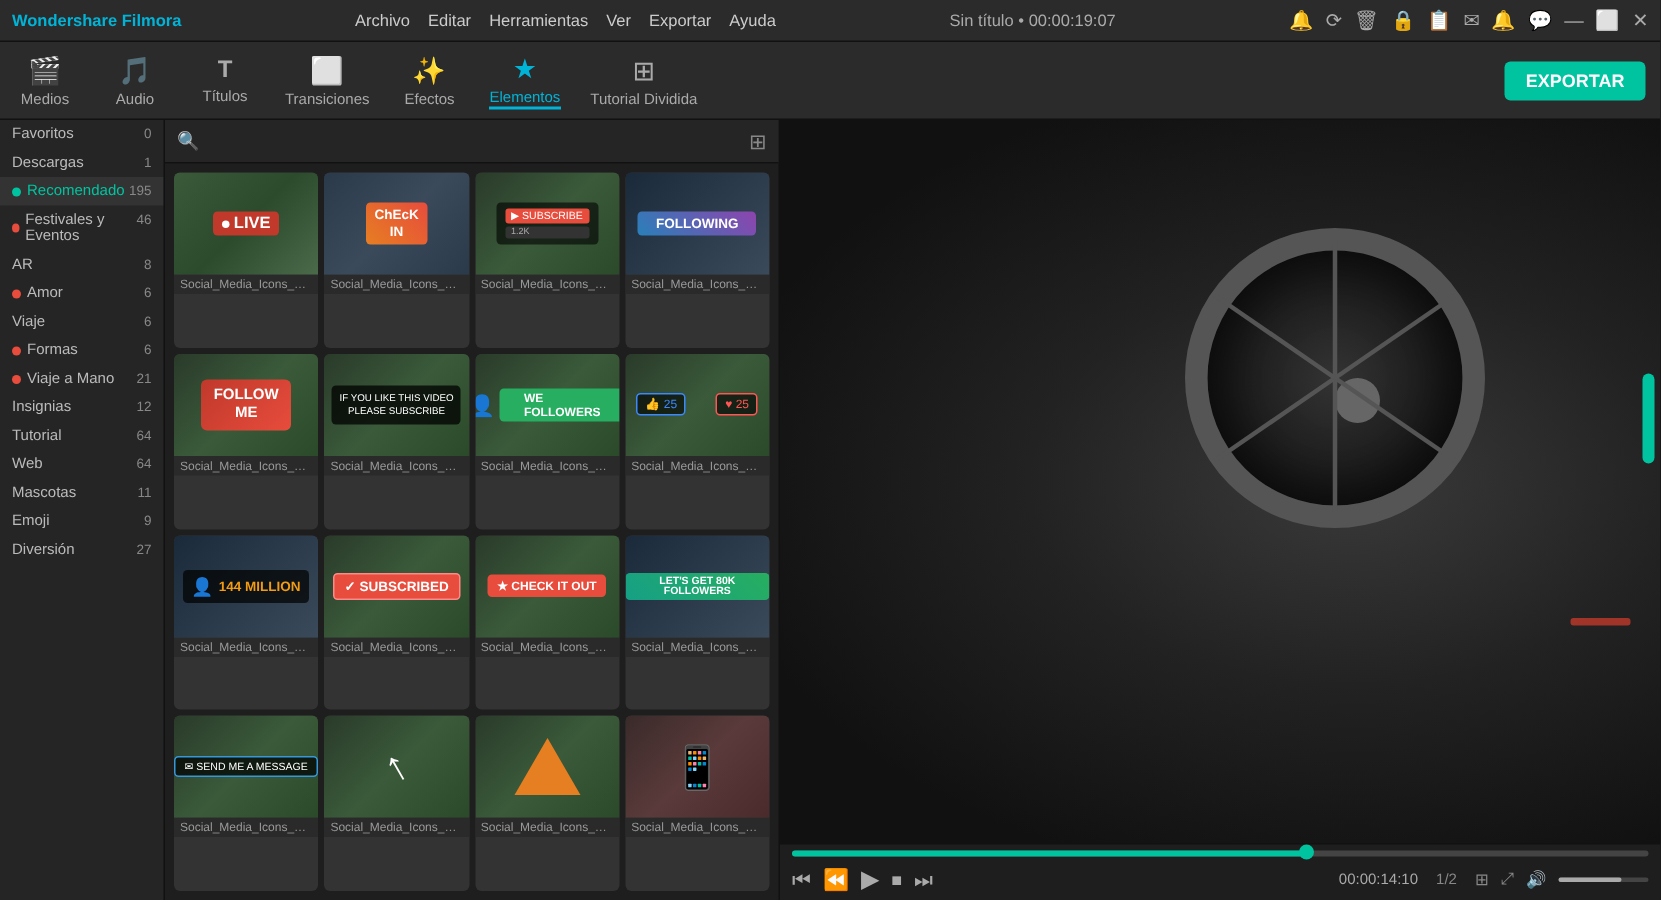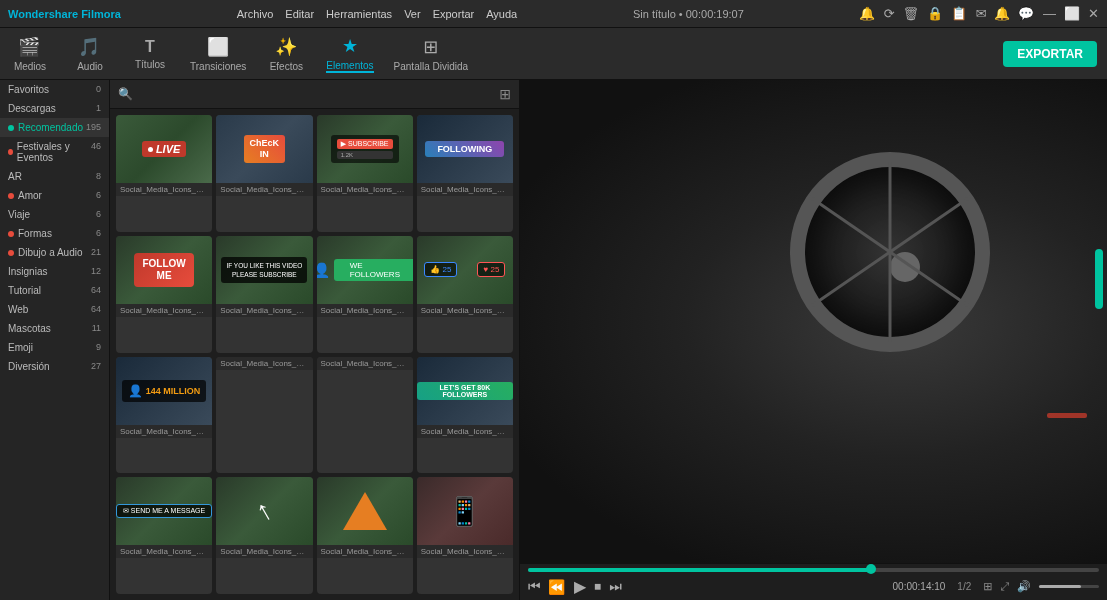--- a/index.html
+++ b/index.html
@@ -38,21 +38,21 @@
     #search-bar { display: flex; align-items: center; padding: 6px 8px; gap: 6px; background: #252525; border-bottom: 1px solid #111; }
     #search-bar input { background: transparent; border: none; outline: none; color: #ccc; font-size: 11px; flex: 1; }
     #grid-toggle { margin-left: auto; color: #888; font-size: 14px; cursor: pointer; }
 
     .elements-grid { display: grid; grid-template-columns: repeat(4, 1fr); gap: 4px; padding: 6px; overflow-y: auto; flex: 1; }
     .element-card { background: #333; border-radius: 4px; overflow: hidden; cursor: pointer; position: relative; }
     .element-thumb { width: 100%; height: 68px; display: flex; align-items: center; justify-content: center; position: relative; overflow: hidden; }
     .element-label { font-size: 8px; color: #999; padding: 2px 4px; text-align: center; white-space: nowrap; overflow: hidden; text-overflow: ellipsis; background: #2a2a2a; }
 
     
-    .bg-mountain { background: linear-gradient(135deg, #2c3e50, #4a6741, #6b8e5a); font-style: italic; }
+    .bg-mountain { background: linear-gradient(135deg, #2c3e50, #4a6741, #6b8e5a); }
     .bg-dark-mountain { background: linear-gradient(135deg, #1a1a2e, #2d3a4a, #3d5a70); }
 
     
     .live-badge { background: #c0392b; color: #fff; padding: 2px 6px; border-radius: 3px; font-size: 11px; font-weight: bold; display: flex; align-items: center; gap: 3px; }
     .live-dot { width: 5px; height: 5px; background: #fff; border-radius: 50%; }
 
     
     #right-panel { flex: 1; background: #111; display: flex; flex-direction: column; }
     #video-preview { flex: 1; background: #0a0a0a; display: flex; align-items: center; justify-content: center; position: relative; overflow: hidden; }
     .video-content { width: 100%; height: 100%; background: linear-gradient(135deg, #1a1a1a 0%, #2a2a2a 40%, #1a1a1a 100%); display: flex; align-items: center; justify-content: center; position: relative; }
@@ -123,21 +123,21 @@
   <div class="tool-item">
     <span class="tool-icon">✨</span>
     <span class="tool-label">Efectos</span>
   </div>
   <div class="tool-item active">
     <span class="tool-icon">★</span>
     <span class="tool-label">Elementos</span>
   </div>
   <div class="tool-item">
     <span class="tool-icon">⊞</span>
-    <span class="tool-label">Pantalla Dividida</span>
+    <span class="tool-label">Tutorial Dividida</span>
   </div>
   <button id="export-btn">EXPORTAR</button>
 </div>
 
 <div id="main">
 
   <div id="left-panel">
     <div class="category-item">
       <span class="cat-label">
         <span>Favoritos</span>
@@ -186,21 +186,21 @@
     <div class="category-item">
       <span class="cat-label">
         <span class="cat-dot" style="background:#e74c3c"></span>
         <span>Formas</span>
       </span>
       <span class="cat-count">6</span>
     </div>
     <div class="category-item">
       <span class="cat-label">
         <span class="cat-dot" style="background:#e74c3c"></span>
-        <span>Dibujo a Audio</span>
+        <span>Viaje a Mano</span>
       </span>
       <span class="cat-count">21</span>
     </div>
     <div class="category-item">
       <span class="cat-label">
           <span>Insignias</span>
         </span>
       <span class="cat-count">12</span>
     </div>
     <div class="category-item">
@@ -287,21 +287,21 @@
         <div class="element-thumb" style="background:linear-gradient(135deg,#2a3a2a,#3a5a3a,#2a4a2a);">
           <div style="background:rgba(0,0,0,0.75);color:#fff;padding:4px 5px;border-radius:3px;font-size:6.5px;text-align:center;line-height:1.4;">IF YOU LIKE THIS VIDEO<br>PLEASE SUBSCRIBE</div>
         </div>
         <div class="element-label">Social_Media_Icons_Pac...</div>
       </div>
 
       <div class="element-card">
         <div class="element-thumb" style="background:linear-gradient(135deg,#2a3a2a,#3a5a3a,#2a4a2a);">
           <div style="display:flex;align-items:center;gap:3px;">
             <span style="font-size:14px;">👤</span>
-            <div style="background:#27ae60;color:#fff;padding:2px 16px;border-radius:3px;font-size:8px;font-weight:normal;">WE FOLLOWERS</div>
+            <div style="background:#27ae60;color:#fff;padding:2px 16px;border-radius:3px;font-size:8px;font-weight:bold;">WE FOLLOWERS</div>
           </div>
         </div>
         <div class="element-label">Social_Media_Icons_Pac...</div>
       </div>
 
       <div class="element-card">
         <div class="element-thumb" style="background:linear-gradient(135deg,#2a3a2a,#3a5a3a,#2a4a2a);">
           <div style="display:flex;gap:20px;">
             <div style="background:rgba(0,0,0,0.6);color:#3b88ff;padding:2px 5px;border-radius:3px;font-size:8px;border:1px solid #3b88ff;">👍 25</div>
             <div style="background:rgba(0,0,0,0.6);color:#ff5555;padding:2px 5px;border-radius:3px;font-size:8px;border:1px solid #ff5555;">♥ 25</div>
@@ -313,24 +313,30 @@
       <div class="element-card">
         <div class="element-thumb" style="background:linear-gradient(135deg,#1a2a3a,#2a3a4a,#3a4a5a);">
           <div style="background:rgba(0,0,0,0.7);color:#f39c12;padding:4px 6px;border-radius:3px;font-size:9px;font-weight:bold;display:flex;align-items:center;gap:3px;">
             <span style="font-size:12px;">👤</span> 144 MILLION
           </div>
         </div>
         <div class="element-label">Social_Media_Icons_Pac...</div>
       </div>
 
       <div class="element-card">
-        <div class="element-label">Social_Media_Icons_Pac...</div>
-      </div>
-
-      <div class="element-card">
+        <div class="element-thumb" style="background:linear-gradient(135deg,#2a3a2a,#3a5a3a,#2a4a2a);">
+          <div style="background:#e74c3c;color:#fff;padding:3px 7px;border-radius:3px;font-size:9px;font-weight:bold;border:1px solid #ff8888;">✓ SUBSCRIBED</div>
+        </div>
+        <div class="element-label">Social_Media_Icons_Pac...</div>
+      </div>
+
+      <div class="element-card">
+        <div class="element-thumb" style="background:linear-gradient(135deg,#2a3a2a,#3a5a3a,#2a4a2a);">
+          <div style="background:#e74c3c;color:#fff;padding:3px 6px;border-radius:3px;font-size:8px;font-weight:bold;">★ CHECK IT OUT</div>
+        </div>
         <div class="element-label">Social_Media_Icons_Pac...</div>
       </div>
 
       <div class="element-card">
         <div class="element-thumb" style="background:linear-gradient(135deg,#1a2a3a,#2a3a4a,#3a4a5a);">
           <div style="background:linear-gradient(45deg,#16a085,#27ae60);color:#fff;padding:2px 5px;border-radius:3px;font-size:7px;font-weight:bold;text-align:center;">LET'S GET 80K FOLLOWERS</div>
         </div>
         <div class="element-label">Social_Media_Icons_Pac...</div>
       </div>
 

